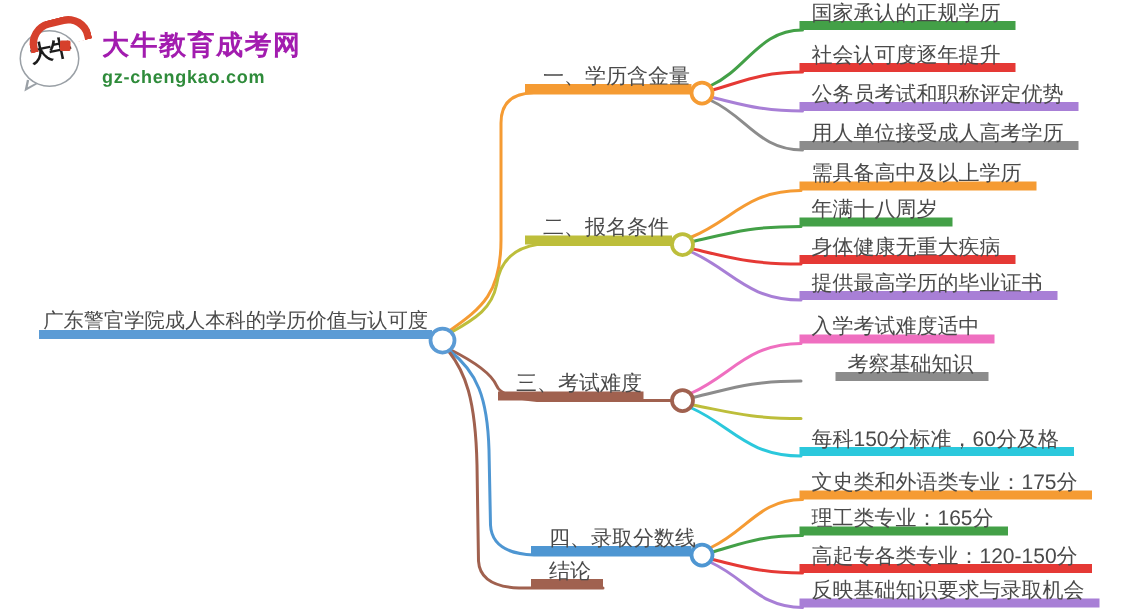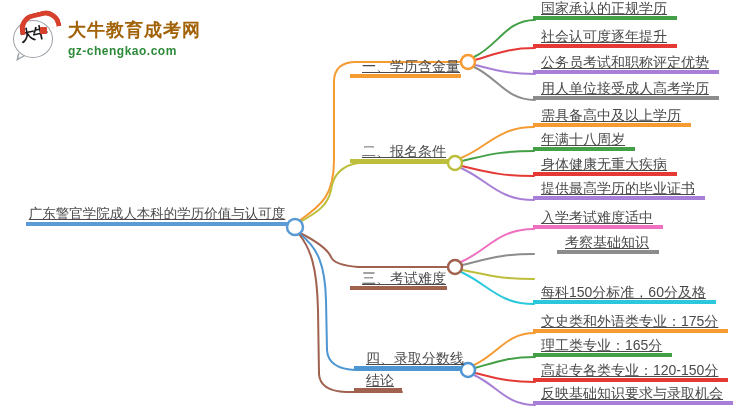--- a/index.html
+++ b/index.html
@@ -5,27 +5,27 @@
   html,body{margin:0;padding:0;background:#fff;}
   .stage{
     position:relative;width:750px;height:410px;background:#ffffff;overflow:hidden;
     font-family:"Liberation Sans","DejaVu Sans",sans-serif;color:#4a4a4a;
   }
   svg.links{position:absolute;left:0;top:0;width:750px;height:410px;}
   svg.links path{fill:none;stroke-width:2;stroke-linecap:round;}
   svg.links circle{fill:#ffffff;stroke-width:2.5;}
 
   .node{position:absolute;white-space:nowrap;box-sizing:border-box;
-        border-bottom:4px solid #404040;color:#4a4a4a;text-decoration:underline;}
+        border-bottom:6px solid #404040;color:#4a4a4a;}
   .central{left:26px;top:205px;width:262px;height:21px;font-size:13.5px;
            line-height:18px;text-align:center;}
   .branch-label{height:21px;font-size:14px;line-height:18px;padding-left:12px;}
-  #bl-0{left:350px;top:41px;width:111px;margin-top:16px;}
+  #bl-0{left:350px;top:41px;width:111px;}
   #bl-1{left:350px;top:142px;width:98px;}
-  #bl-2{left:350px;top:246px;width:97px;margin-top:23px;}
+  #bl-2{left:332px;top:246px;width:97px;}
   #bl-3{left:354px;top:349px;width:107px;}
   #bl-4{left:354px;top:371px;width:48px;}
 
   .leaf{left:533px;height:21px;font-size:14px;line-height:18px;padding:0 10px 0 8px;}
   #lf-0-0{top:-1px;}  #lf-0-1{top:27px;}  #lf-0-2{top:53px;}  #lf-0-3{top:79px;}
   #lf-1-0{top:106px;} #lf-1-1{top:130px;} #lf-1-2{top:155px;} #lf-1-3{top:179px;}
   #lf-2-0{top:208px;} #lf-2-1{top:233px;margin-left:24px;} #lf-2-2{top:258px;} #lf-2-3{top:283px;}
   #lf-3-0{top:312px;text-align:right;} #lf-3-1{top:336px;} #lf-3-2{top:361px;} #lf-3-3{top:384px;}
 
   
@@ -100,21 +100,21 @@
   <div class="logo">
     <div class="logo-icon">
       <div class="bubble-tail"></div>
       <div class="bubble-tail-fill"></div>
       <div class="bubble"></div>
       <div class="icon-chars">大牛</div>
       <div class="red-arc"></div>
       <div class="red-seal"></div>
     </div>
     <div class="logo-text">
-      <div class="site-name" style="color: #a16207;">大牛教育成考网</div>
+      <div class="site-name" style="color: #a21caf;">大牛教育成考网</div>
       <div class="site-url" style="color: rgb(46, 139, 58);">gz-chengkao.com</div>
     </div>
   </div>
 
   <div class="node central" style="border-bottom-color: rgb(91, 155, 213);">广东警官学院成人本科的学历价值与认可度</div>
 
   <div class="node branch-label" id="bl-0" style="border-bottom-color: rgb(245, 155, 51);">一、学历含金量</div>
   <div class="node branch-label" id="bl-1" style="border-bottom-color: rgb(189, 190, 59);">二、报名条件</div>
   <div class="node branch-label" id="bl-2" style="border-bottom-color: rgb(160, 97, 79);">三、考试难度</div>
   <div class="node branch-label" id="bl-3" style="border-bottom-color: rgb(78, 150, 210);">四、录取分数线</div>

